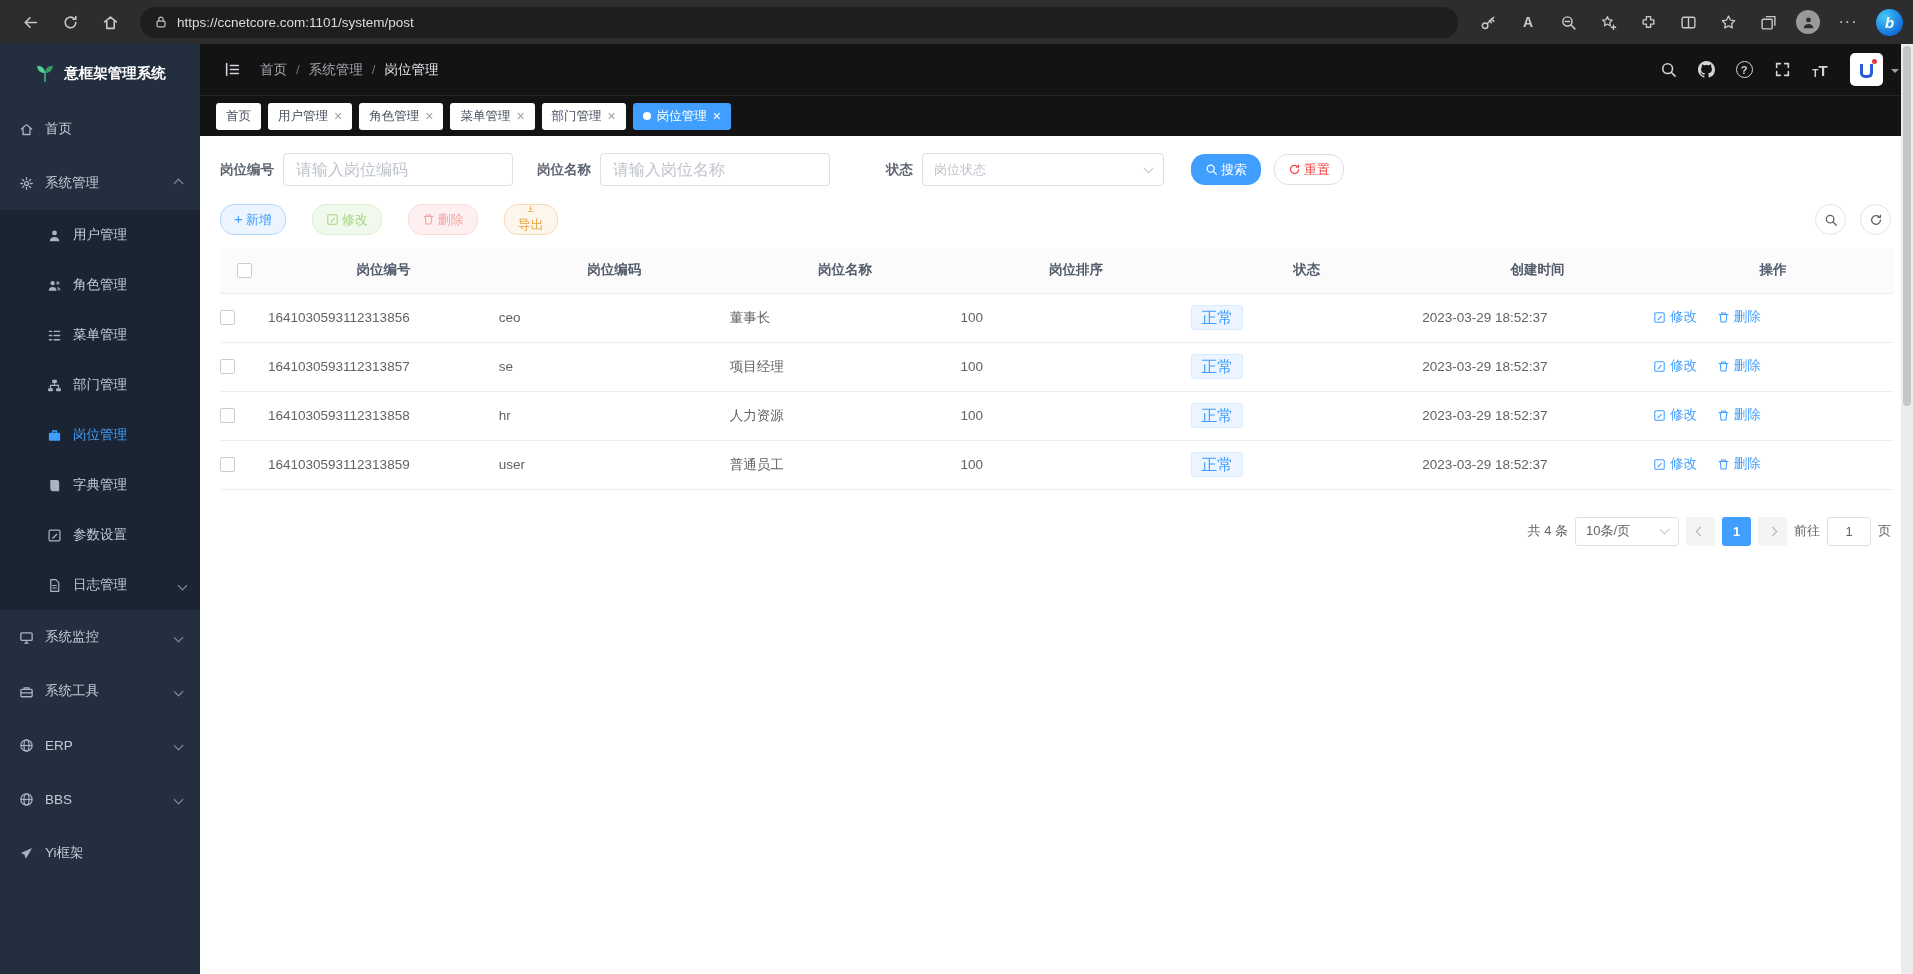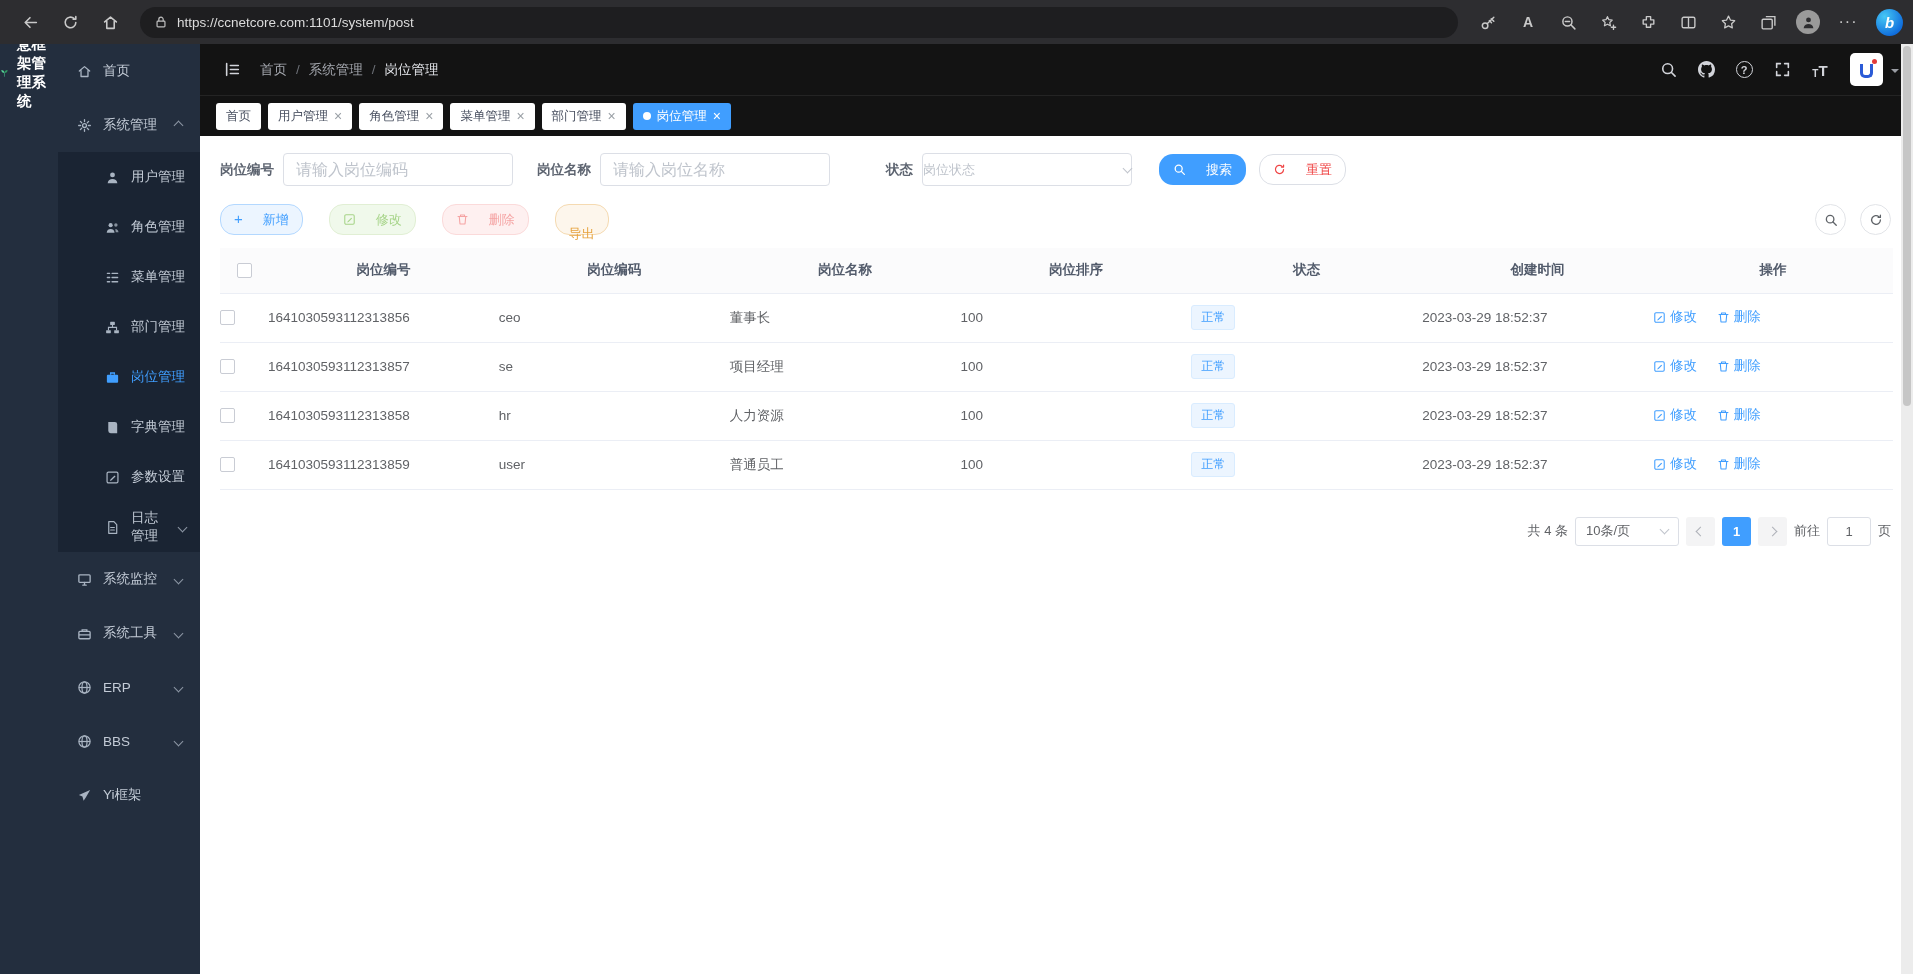--- a/index.html
+++ b/index.html
@@ -19,21 +19,21 @@
   .read-a { font-weight:700; font-size:14px; }
   .profile-circ { width:24px; height:24px; border-radius:50%; background:#9a9a9a; display:flex; align-items:center; justify-content:center; color:#2d2d30; overflow:hidden; }
   .profile-circ svg { width:15px; height:15px; }
   .more-dots { font-size:16px; letter-spacing:1px; color:#c9c9c9; }
   .bing { width:27px; height:27px; border-radius:50%; background:radial-gradient(circle at 32% 28%, #46c8f5, #0f6cdc 75%); color:#fff; font-weight:700; font-style:italic; font-size:15px; display:flex; align-items:center; justify-content:center; margin-left:8px; }
 
   
   .page { flex:1; display:flex; min-height:0; position:relative; }
 
   
-  .sidebar { flex:0 0 200px; width:200px; background:#232e3e; overflow:hidden; display:flex; flex-direction:row; }
+  .sidebar { flex:0 0 200px; width:200px; background:#232e3e; overflow:hidden; display:flex; flex-direction:column; }
   .logo { height:58px; flex:0 0 58px; display:flex; align-items:center; justify-content:center; gap:8px; color:#fff; font-weight:700; font-size:14.5px; }
   .logo svg { width:22px; height:22px; }
   .menu { flex:1; overflow:hidden; }
   .m-item { height:54px; display:flex; align-items:center; gap:11px; padding:0 18px; color:#c3cbd6; font-size:13.5px; cursor:pointer; }
   .m-item .micon, .s-item .micon { width:16px; display:flex; justify-content:center; color:#a9b4c2; flex:0 0 16px; }
   .m-item .micon svg, .s-item .micon svg { width:15px; height:15px; }
   .m-label { flex:1; }
   .submenu { background:#1a2433; }
   .s-item { height:50px; display:flex; align-items:center; gap:11px; padding:0 14px 0 46px; color:#c3cbd6; font-size:13.5px; cursor:pointer; }
   .s-item.active { color:#409eff; }
@@ -73,44 +73,44 @@
   .dot { width:8px; height:8px; border-radius:50%; background:#fff; }
 
   
   .content { flex:1; background:#fff; padding:17px 20px 0; overflow:hidden; }
   .filter-row { display:flex; align-items:center; }
   .f-label { font-weight:700; color:#5d6470; font-size:13.5px; margin-right:9px; white-space:nowrap; }
   .ml1 { margin-left:24px; }
   .ml2 { margin-left:56px; }
   .f-input { width:230px; height:33px; border:1px solid #dcdfe6; border-radius:4px; padding:0 12px; font-size:16px; color:#606266; outline:none; background:#fff; }
   .f-input::placeholder { color:#bfc4cc; }
-  .f-select { width:210px; height:33px; border:1px solid #dcdfe6; border-radius:4px; display:flex; align-items:center; justify-content:space-between; padding:0 0; color:#bfc4cc; font-size:13px; background:#fff; cursor:pointer; }
+  .f-select { width:242px; height:33px; border:1px solid #dcdfe6; border-radius:4px; display:flex; align-items:center; justify-content:space-between; padding:0 11px; color:#bfc4cc; font-size:13px; background:#fff; cursor:pointer; }
   .f-select .chev { color:#c0c4cc; margin-top:-3px; }
-  .btn { height:31px; border-radius:14px; border:1px solid transparent; display:inline-flex; align-items:center; gap:20px; padding:0 13px; font-size:13px; cursor:pointer; background:#fff; font-family:inherit; }
+  .btn { height:31px; border-radius:14px; border:1px solid transparent; display:inline-flex; align-items:center; gap:3px; padding:0 13px; font-size:13px; cursor:pointer; background:#fff; font-family:inherit; }
   .btn svg { width:13px; height:13px; }
   .btn-search { background:#409eff; color:#fff; margin-left:27px; }
   .btn-reset { border-color:#dcdfe6; color:#ef4444; margin-left:13px; }
   .toolbar-row { margin-top:18px; display:flex; align-items:center; }
   .toolbar-row .btn { margin-right:26px; }
   .btn-add { background:#ecf5ff; border-color:#b3d8ff; color:#409eff; }
   .plus-glyph { font-size:15px; line-height:1; margin-top:-2px; }
   .btn-edit { background:#f0f9eb; border-color:#e1efd4; color:#a6d488; cursor:not-allowed; }
   .btn-del { background:#fef0f0; border-color:#fbdada; color:#f5a3a3; cursor:not-allowed; }
   .btn-export { background:#fdf6ec; border-color:#f5dab1; color:#e6a23c;flex-direction:column; }
   .tool-right { margin-left:auto; display:flex; gap:14px; margin-right:2px; }
   .circle-btn { width:31px; height:31px; border-radius:50%; border:1px solid #e2e4e8; background:#fff; display:flex; align-items:center; justify-content:center; color:#5f6368; cursor:pointer; }
   .circle-btn svg { width:14px; height:14px; }
 
   
   .table-wrap { margin-top:13px; }
   table { width:100%; border-collapse:collapse; table-layout:fixed; }
   thead th { background:#fbfbfc; height:45px; font-size:13.5px; color:#525b6b; font-weight:700; border-bottom:1px solid #ebeef5; text-align:center; }
   tbody td { height:49px; font-size:13.5px; color:#606266; border-bottom:1px solid #ebeef5; text-align:left; }
   .cbx { width:15px; height:15px; border:1px solid #c9ccd4; border-radius:2px; background:#fff; display:inline-block; vertical-align:middle; cursor:pointer; }
-  .tag-status { display:inline-block; height:25px; line-height:23px; padding:0 9px; background:#ecf5ff; border:1px solid #d9ecff; color:#409eff; border-radius:3px; font-size:12px; }
+  .tag-status { display:inline-block; height:25px; line-height:23px; padding:0 9px; background:#ecf5ff; border:1px solid #d9ecff; color:#409eff; border-radius:3px; font-size:16px; }
   .op-link { color:#409eff; display:inline-flex; align-items:center; gap:4px; cursor:pointer; font-size:13.5px; text-decoration:none; }
   .op-link svg { width:13px; height:13px; }
   .op-link + .op-link { margin-left:16px; }
 
   
   .pager { margin-top:27px; display:flex; align-items:center; justify-content:flex-end; gap:7px; color:#606266; font-size:13px; padding-right:2px; }
   .psize { width:104px; height:29px; border:1px solid #dcdfe6; border-radius:3px; display:flex; align-items:center; justify-content:space-between; padding:0 10px; cursor:pointer; background:#fff; }
   .psize .chev { color:#c0c4cc; margin-top:-3px; }
   .pbtn { width:29px; height:29px; background:#f4f4f5; border-radius:3px; display:flex; align-items:center; justify-content:center; color:#aeb1b8; cursor:pointer; }
   .pcur { width:29px; height:29px; background:#409eff; color:#fff; border-radius:3px; display:flex; align-items:center; justify-content:center; font-weight:700; cursor:pointer; }

